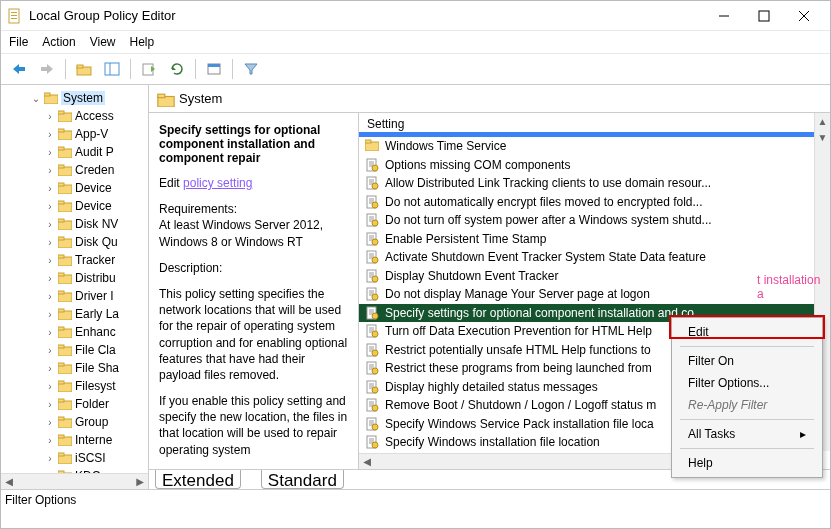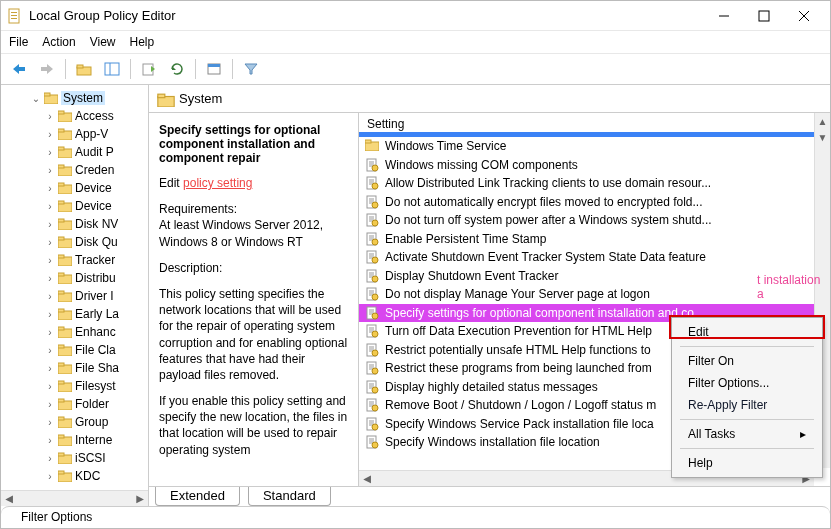--- a/index.html
+++ b/index.html
@@ -24,39 +24,39 @@
   .tree-sys .label { background:#cde8ff; padding:0 2px;}
   .expander { width:10px; text-align:center; color:#666; font-size:10px;}
   .folder-icon { width:14px;height:12px; display:inline-block;}
   .tree-row .label { overflow:hidden; text-overflow:clip;}
   .tree-scroll-h { position:absolute; bottom:0; left:0; right:0; height:16px; background:#f0f0f0; border-top:1px solid #ddd; display:flex; align-items:center; justify-content:flex-end;}
   .right-pane { flex:1; display:flex; flex-direction:column; min-width:0;}
   .rp-header { height:28px; background:#fff; border-bottom:1px solid #ccc; display:flex; align-items:center; padding:0 8px; gap:8px;}
   .rp-split { flex:1; display:flex; min-height:0;}
   .desc-pane { width:210px; border-right:1px solid #ccc; padding:10px 10px; font-size:12px; overflow:hidden;}
   .desc-pane b { font-weight:bold;}
-  .desc-pane a { color:#ef4444; text-decoration:underline;}
+  .desc-pane a { color:#8b5cf6; text-decoration:underline;}
   .desc-para { margin-top:10px; line-height:1.35;}
   .list-wrap { flex:1; display:flex; flex-direction:column; min-width:0; position:relative;}
   .list-head { height:24px; border-bottom:5px solid #3b82f6; padding:4px 8px;}
   .list { flex:1; overflow:hidden; position:relative;}
   .list-row { display:flex; align-items:center; height:18.5px; padding:0 6px; gap:6px; white-space:nowrap;text-align:right;}
-  .list-row.sel { background:#d946ef; color:#fff;}
+  .list-row.sel { background:#14532d; color:#fff;}
   .setting-icon {width:14px;height:14px; flex-shrink:0;}
   .list-scroll-v { position:absolute; right:0; top:0; bottom:18px; width:16px; background:#f0f0f0; border-left:1px solid #ddd;}
   .list-scroll-v .up,.list-scroll-v .dn{height:16px;display:flex;align-items:center;justify-content:center;color:#666;font-size:10px;}
   .list-scroll-h { position:absolute; bottom:0; left:0; right:16px; height:16px; background:#f0f0f0; border-top:1px solid #ddd; display:flex; align-items:center; gap:2px;}
   .tabs { height:20px; display:flex; padding-left:6px; border-top:1px solid #ccc; background:#fff;}
-  .tab { border:1px solid #aaa; border-top:none; border-radius:0 0 4px 4px; padding:1px 14px; margin-right:8px; background:#fff; font-size:13px;}
+  .tab { border:1px solid #aaa; border-top:none; border-radius:0 0 4px 4px; padding:1px 6px; margin-right:20px; background:#fff; font-size:17px;}
   .tab.active { background:#fff; font-weight:normal;}
-  .statusbar { height:22px; border-top:1px solid #ccc; padding:3px 20px; font-size:12px;border-radius:8px;}
+  .statusbar { height:39px; border-top:1px solid #ccc; padding:3px 4px; font-size:12px;}
   
   .ctx { position:absolute; left:670px; top:316px; width:152px; background:#f5f5f5; border:1px solid #aaa; box-shadow:2px 2px 4px rgba(0,0,0,0.2); padding:3px 2px;}
   .ctx-item { padding:4px 14px; display:flex; justify-content:space-between; align-items:center;}
-  .ctx-item.disabled { color:#0f172a;}
+  .ctx-item.disabled { color:#737373;font-style:italic;}
   .ctx-sep { height:1px; background:#ccc; margin:3px 6px;}
   .ctx-highlight { position:absolute; border:2px solid #d40000; pointer-events:none;}
   .ctx-h1 { left:668px; top:314px; width:156px; height:24px;}
   .bg-text { position:absolute; left:756px; top:272px; font-size:12px; color:#ec4899;}
   
   .sb-arrow{width:16px;color:#666;font-size:10px;text-align:center;}
   .thumb{flex:1;}
 </style>
 </head>
 <body>
@@ -378,21 +378,21 @@
                 <span>Windows Time Service</span>
               </div>
               <div class="list-row">
                 <span class="setting-icon"><svg viewBox="0 0 14 14">
                     <rect x="2" y="1" width="9" height="12" fill="#fff" stroke="#999"></rect>
                     <line x1="4" y1="4" x2="9" y2="4" stroke="#999"></line>
                     <line x1="4" y1="6" x2="9" y2="6" stroke="#999"></line>
                     <line x1="4" y1="8" x2="9" y2="8" stroke="#999"></line>
                     <circle cx="10" cy="10" r="3" fill="#f2c94c" stroke="#b58d18"></circle>
                   </svg></span>
-                <span>Windows missing COM components</span>
+                <span>Options missing COM components</span>
               </div>
               <div class="list-row">
                 <span class="setting-icon"><svg viewBox="0 0 14 14">
                     <rect x="2" y="1" width="9" height="12" fill="#fff" stroke="#999"></rect>
                     <line x1="4" y1="4" x2="9" y2="4" stroke="#999"></line>
                     <line x1="4" y1="6" x2="9" y2="6" stroke="#999"></line>
                     <line x1="4" y1="8" x2="9" y2="8" stroke="#999"></line>
                     <circle cx="10" cy="10" r="3" fill="#f2c94c" stroke="#b58d18"></circle>
                   </svg></span>
                 <span>Allow Distributed Link Tracking clients to use domain resour...</span>

